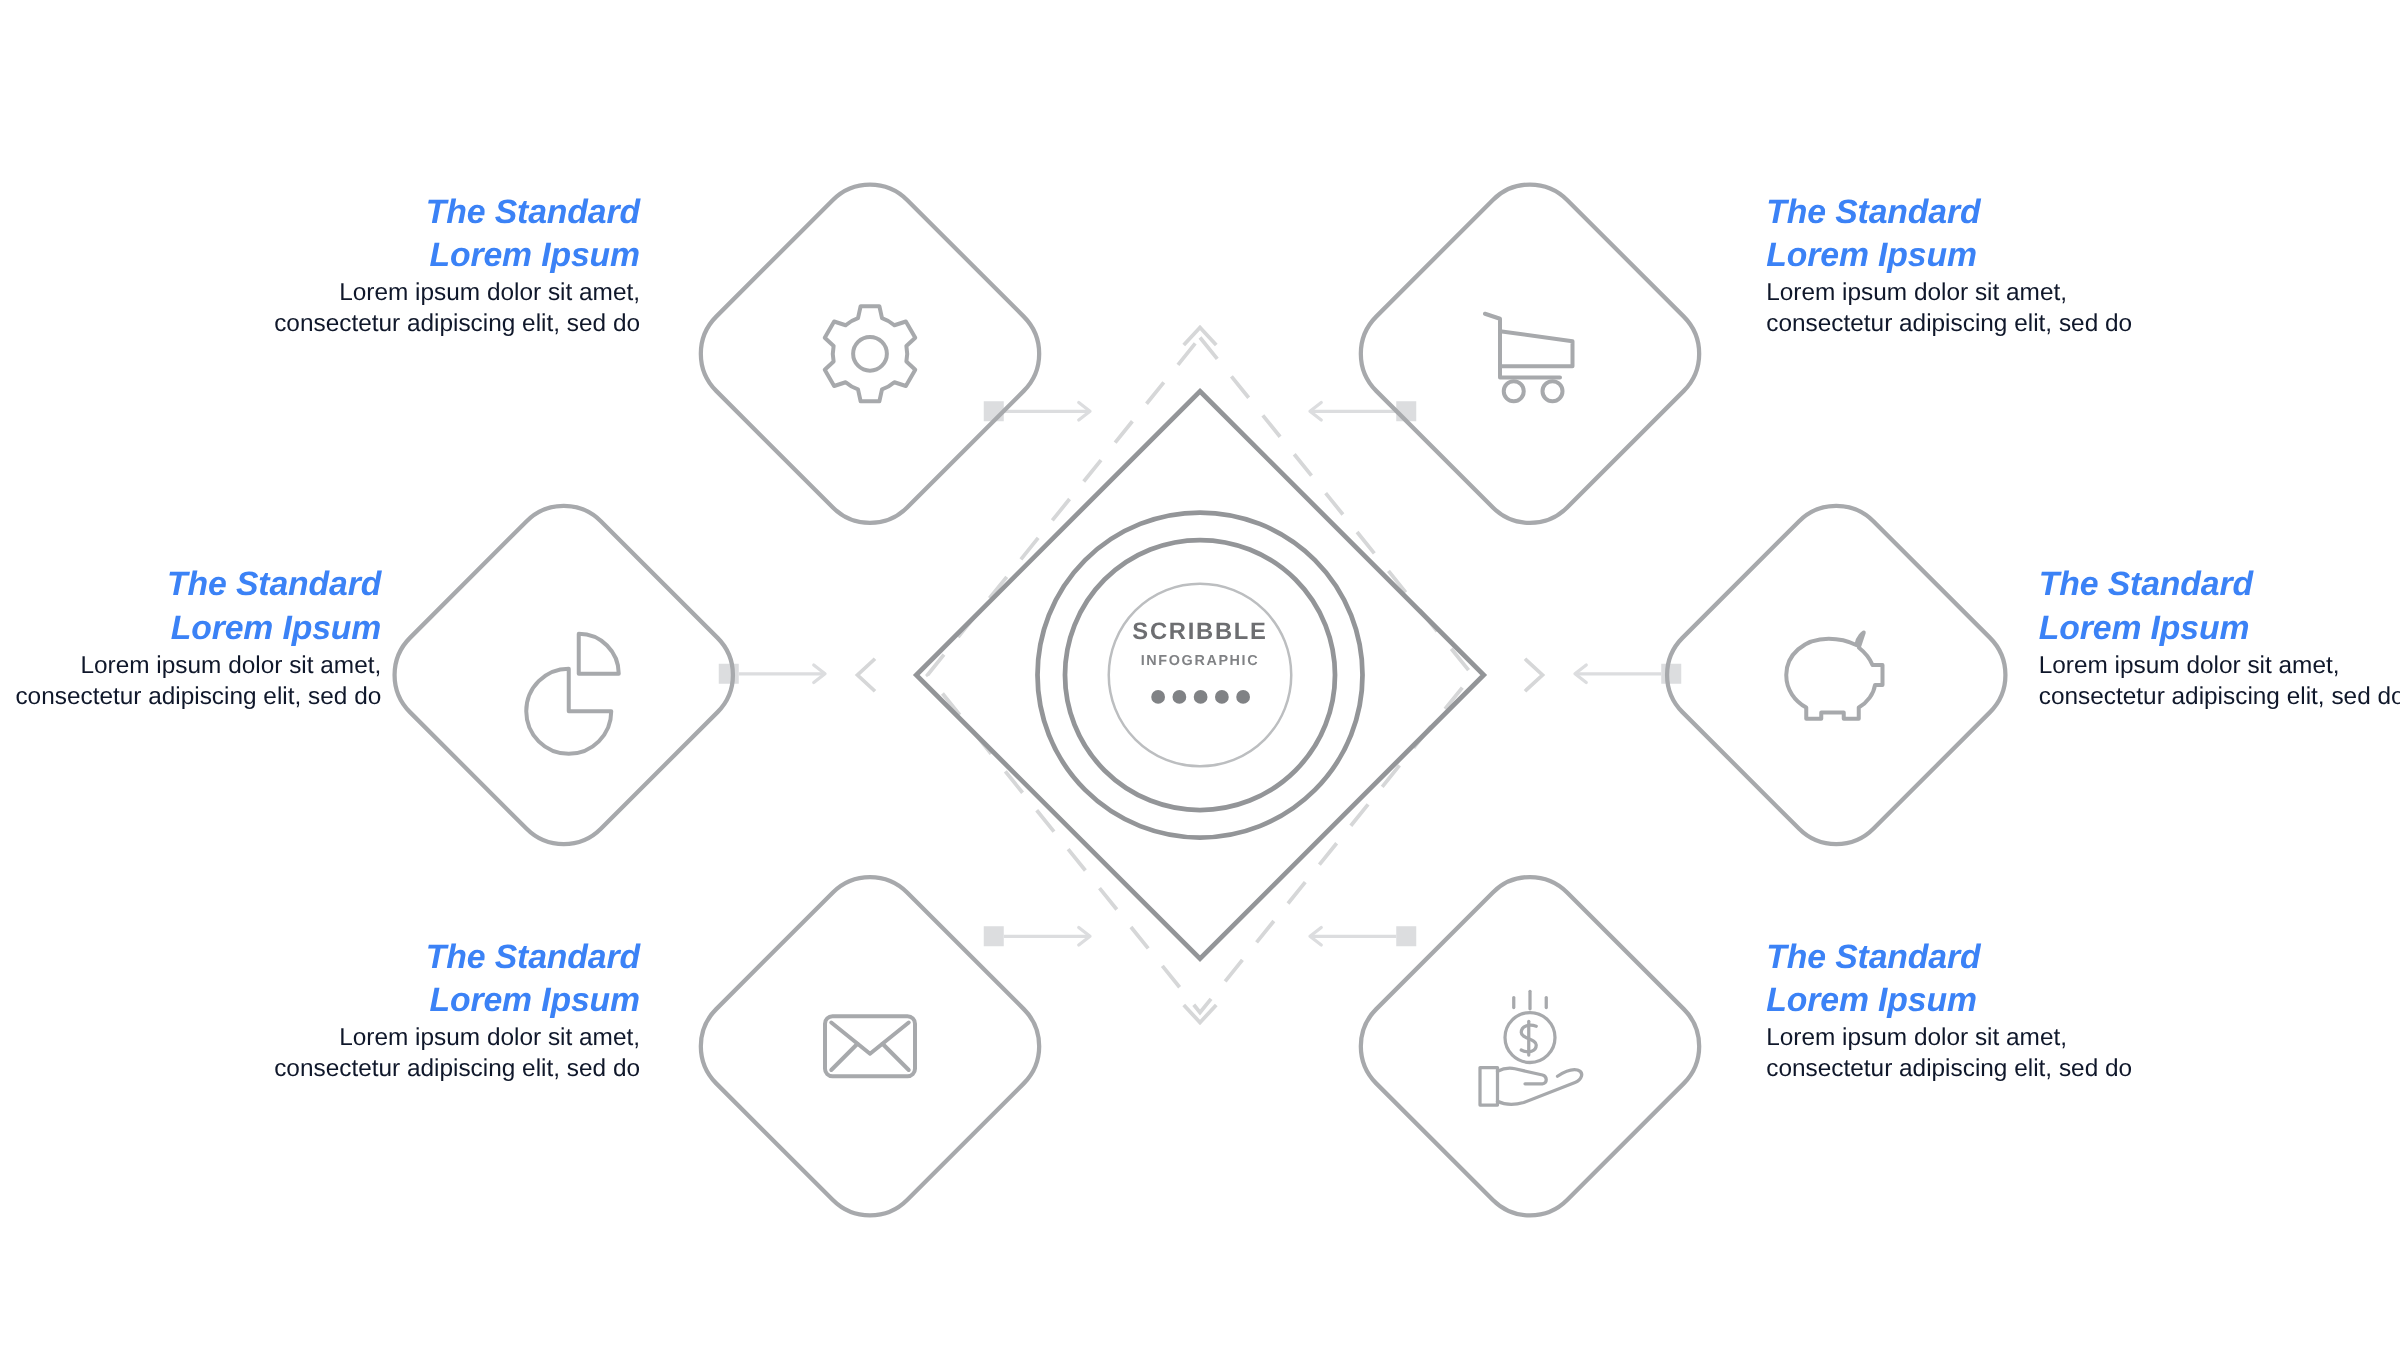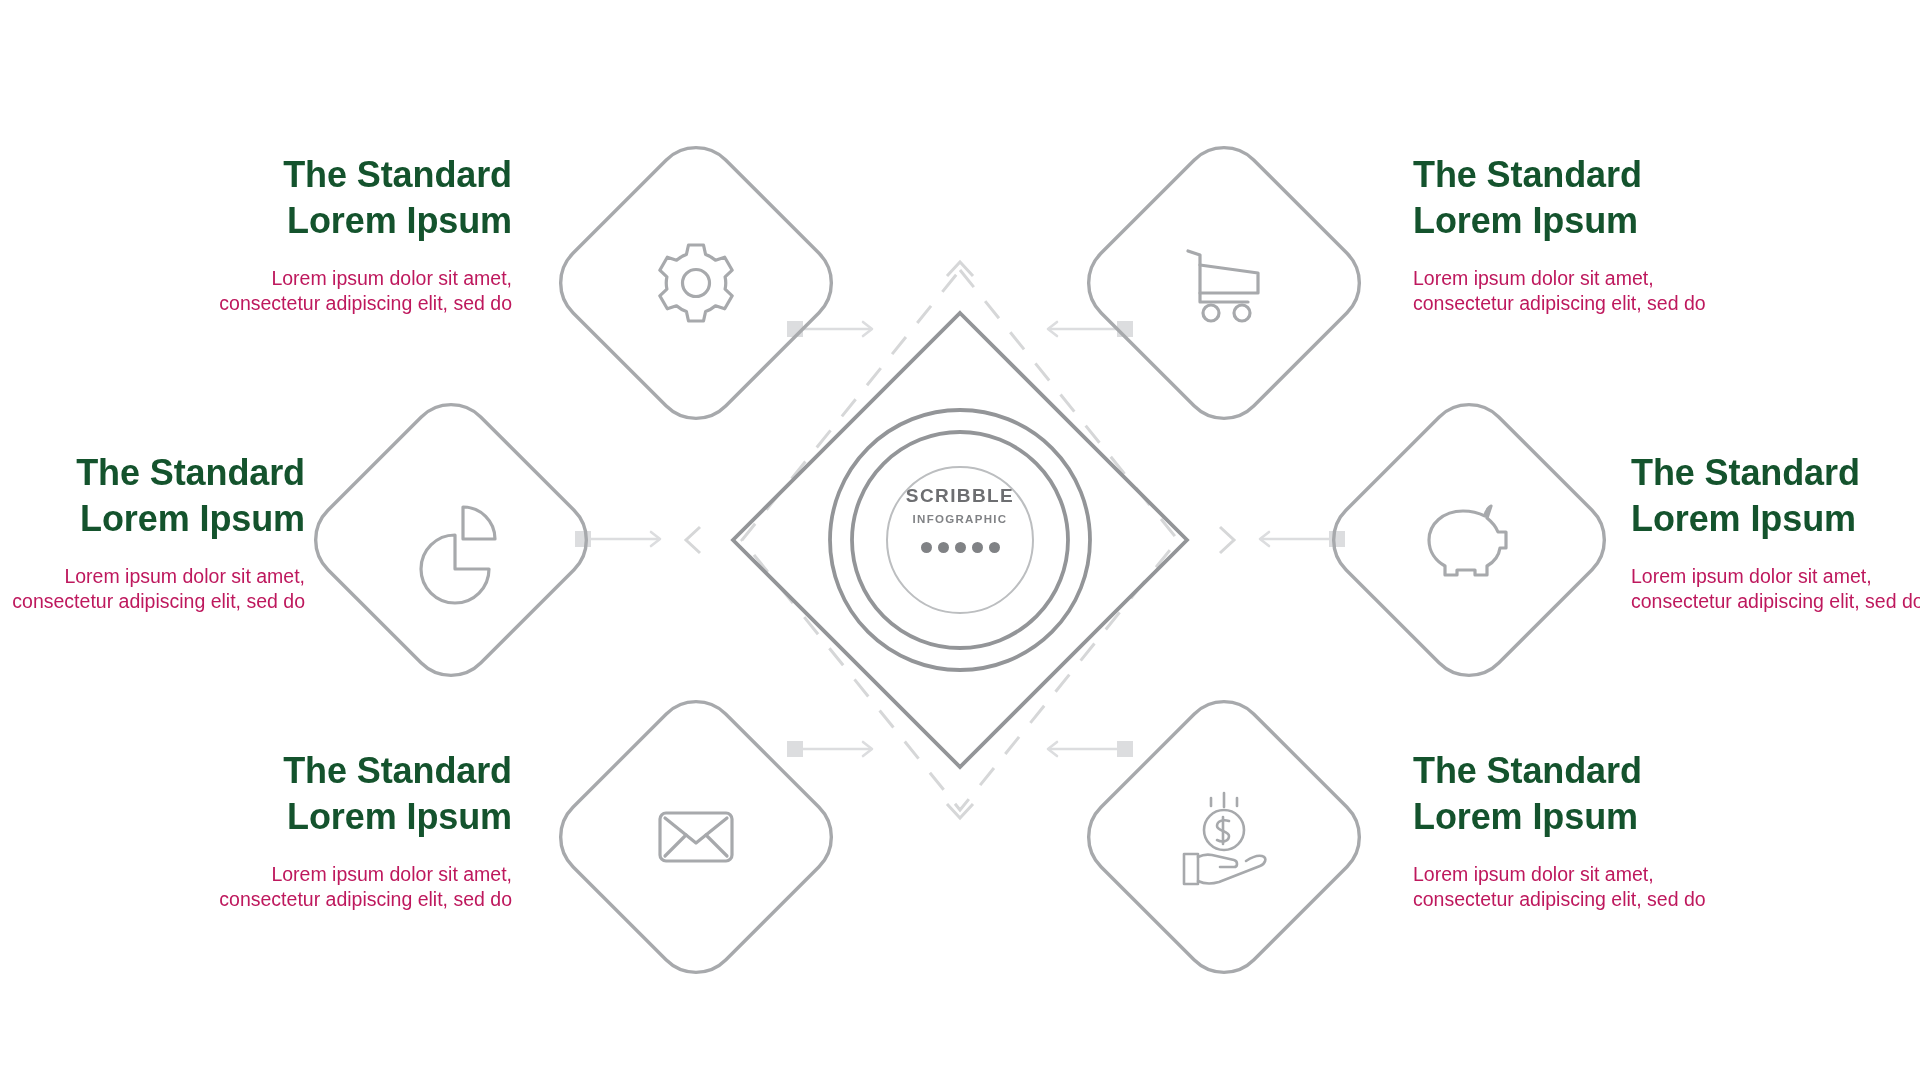--- a/index.html
+++ b/index.html
@@ -23,32 +23,33 @@
 
   
   .text-block {
     position: absolute;
     width: 300px;
   }
   .text-block.left  { text-align: right; }
   .text-block.right { text-align: left; }
 
   .tb-title {
-    font-size: 36px;
+    font-size: 27px;
     font-weight: bold;
-    color: #14532d;
+    color: #3b82f6;
     line-height: 1.28;
     letter-spacing: -0.1px;
     white-space: nowrap;
+    font-style: italic;
   }
   .tb-body {
-    margin-top: 22px;
+    margin-top: 1px;
     font-size: 19.5px;
     font-weight: normal;
-    color: #be185d;
+    color: #0f172a;
     line-height: 1.27;
   }
 
   
   #tb-gear   { left: 212px;  top: 152px; }
   #tb-chart  { left: 5px;    top: 450px; }
   #tb-mail   { left: 212px;  top: 748px; }
   #tb-cart   { left: 1413px; top: 152px; }
   #tb-piggy  { left: 1631px; top: 450px; }
   #tb-money  { left: 1413px; top: 748px; }
@@ -125,21 +126,21 @@
     stroke-linejoin: round;
   }
   .conn-square {
     fill: #dcdddf;
   }
 
   
   #center-label {
     position: absolute;
     left: 860px;
-    top: 486px;
+    top: 496px;
     width: 200px;
     text-align: center;
     pointer-events: none;
   }
   #center-title {
     font-size: 19px;
     font-weight: bold;
     color: #6d6e71;
     letter-spacing: 1.4px;
     line-height: 1;

